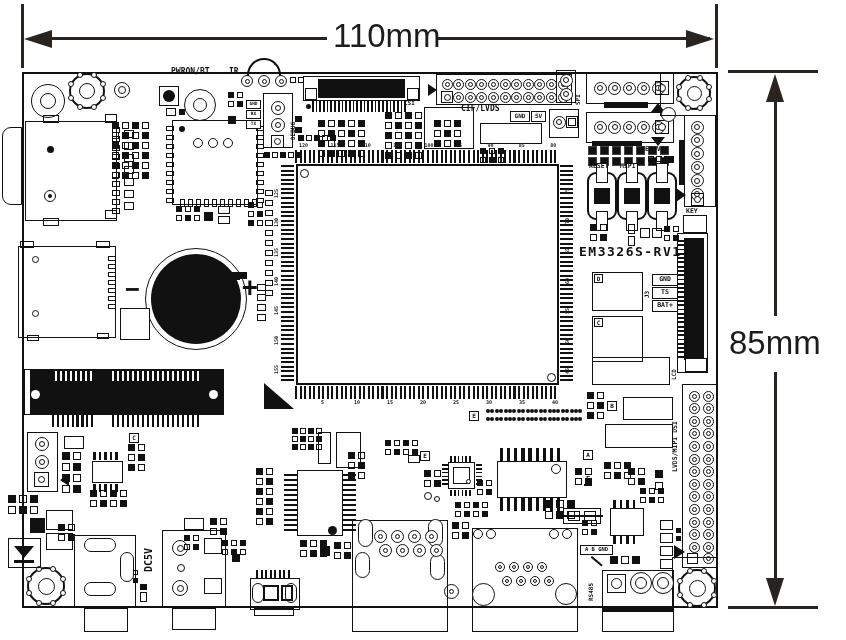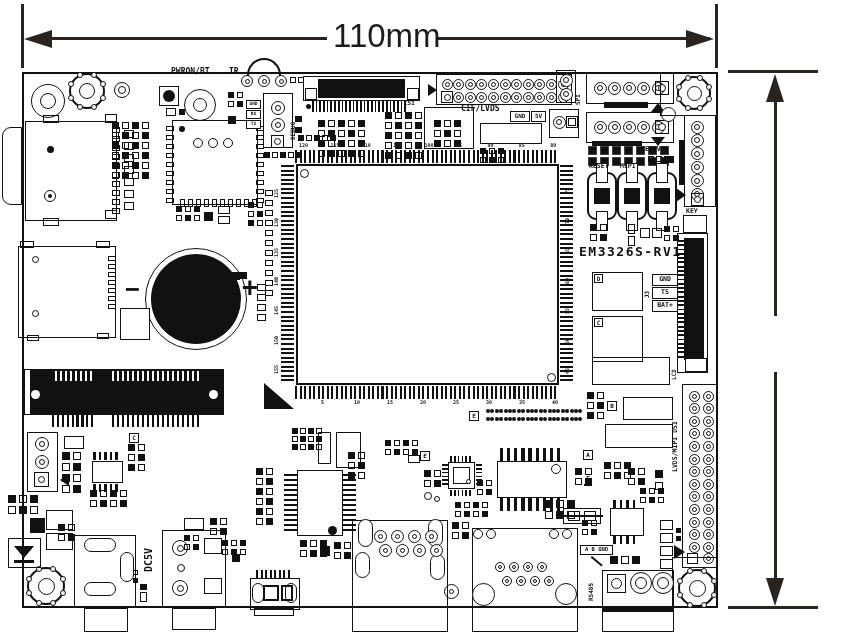--- a/index.html
+++ b/index.html
@@ -28,20 +28,21 @@
   <div class="abs arrow" style="left:24px;top:30px;border-top:9px solid transparent;border-bottom:9px solid transparent;border-right:28px solid #2a2420;"></div>
   <div class="abs arrow" style="left:686px;top:30px;border-top:9px solid transparent;border-bottom:9px solid transparent;border-left:28px solid #2a2420;"></div>
   <div class="abs dim-label" style="left:333px;top:17px;">110mm</div>
 
   <div class="abs dimline" style="left:728px;top:70px;width:90px;height:3px;"></div>
   <div class="abs dimline" style="left:728px;top:606px;width:90px;height:3px;"></div>
   <div class="abs dimline" style="left:774px;top:98px;width:3px;height:218px;"></div>
   <div class="abs dimline" style="left:774px;top:372px;width:3px;height:212px;"></div>
   <div class="abs arrow" style="left:766px;top:74px;border-left:9px solid transparent;border-right:9px solid transparent;border-bottom:28px solid #2a2420;"></div>
   <div class="abs arrow" style="left:766px;top:578px;border-left:9px solid transparent;border-right:9px solid transparent;border-top:28px solid #2a2420;"></div>
+  <div class="abs dim-label" style="left:729px;top:324px;">85mm</div>
 
   <div class="abs" style="left:22px;top:72px;width:696px;height:536px;border:2px solid #111;"></div>
 
   <div id="prims" class="abs" style="left:0;top:0;width:846px;height:640px;">
       <div style="position: absolute; box-sizing: border-box; left: 31px; top: 84px; width: 34px; height: 34px; border: 1px solid rgb(17, 17, 17); border-radius: 50%; background: rgb(255, 255, 255);"></div>
       <div style="position: absolute; box-sizing: border-box; left: 40px; top: 93px; width: 16px; height: 16px; border: 1px solid rgb(17, 17, 17); border-radius: 50%; background: rgb(255, 255, 255);"></div>
       <div style="position: absolute; box-sizing: border-box; left: 69px; top: 73px; width: 36px; height: 36px; border: 2px solid rgb(17, 17, 17); border-radius: 50%; background: rgb(255, 255, 255);"></div>
       <div style="position: absolute; box-sizing: border-box; left: 79px; top: 83px; width: 16px; height: 16px; border: 1px solid rgb(17, 17, 17); border-radius: 50%; background: rgb(255, 255, 255);"></div>
       <div style="position: absolute; box-sizing: border-box; left: 99.706px; top: 94.5056px; width: 6px; height: 6px; border: 1px solid rgb(17, 17, 17); border-radius: 50%; background: rgb(255, 255, 255);"></div>
       <div style="position: absolute; box-sizing: border-box; left: 90.5056px; top: 103.706px; width: 6px; height: 6px; border: 1px solid rgb(17, 17, 17); border-radius: 50%; background: rgb(255, 255, 255);"></div>

